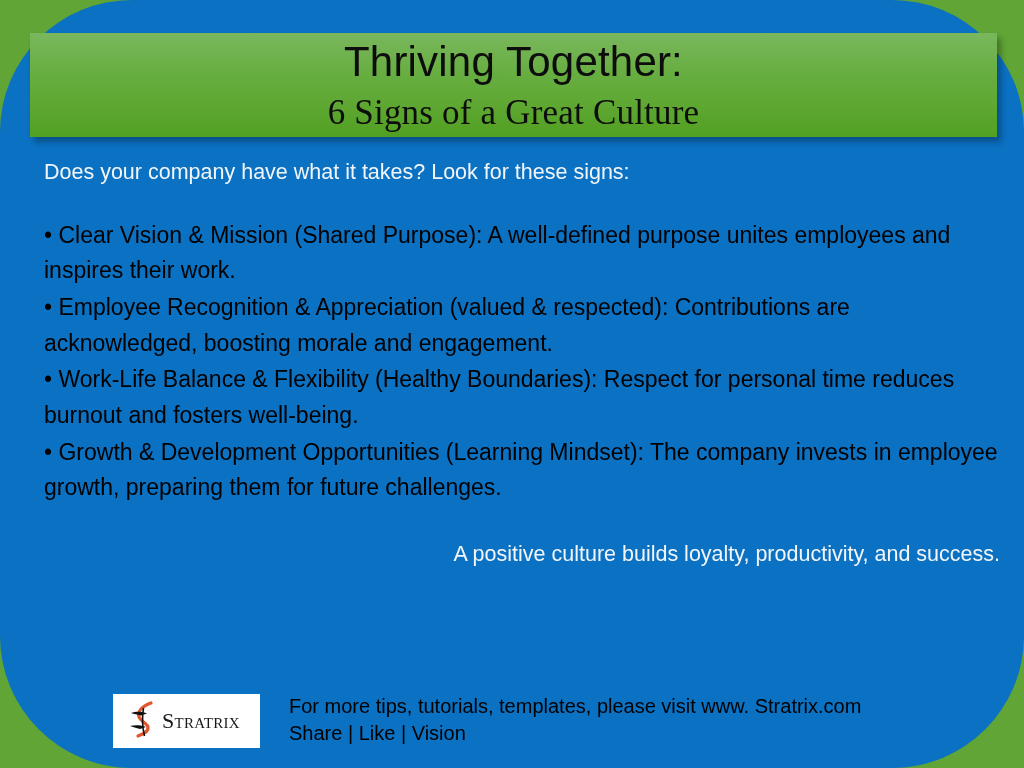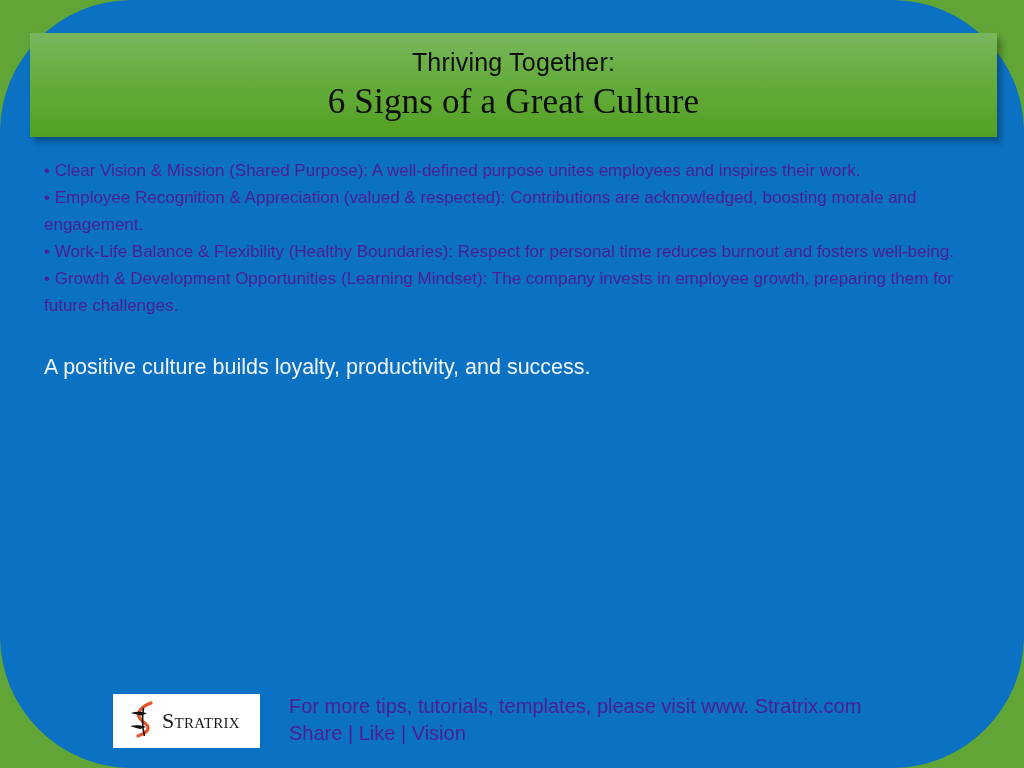--- a/index.html
+++ b/index.html
@@ -43,21 +43,21 @@
     background: linear-gradient(to bottom, #79b75d 0%, #66ad3f 42%, #5da731 72%, #51a022 100%);
     box-shadow: 4px 5px 6px rgba(0,0,0,0.30);
     display: flex;
     flex-direction: column;
     align-items: center;
     justify-content: center;
     box-sizing: border-box;
   }
   .title-line {
     color: #0d0d0d;
-    font-size: 25px;
+    font-size: 42px;
     line-height: 1.30;
     letter-spacing: 0.2px;
     text-align: center;
     white-space: nowrap;
   }
   .title-line.second {
     font-size: 35px;
     font-family: Liberation Serif, serif;
   }
 
@@ -73,31 +73,32 @@
     font-size: 21.5px;
     line-height: 1.38;
     margin: 0 0 30px 0;
   }
   .bullet-list {
     margin: 0;
     padding: 0;
     list-style: none;
   }
   .bullet-item {
-    color: #4c1d95;
-    font-size: 17px;
+    color: #000000;
+    font-size: 23px;
     line-height: 1.55;
     margin: 0 0 1px 0;
     text-indent: 0;
   }
   .closing-line {
     color: #f2f6fa;
     font-size: 21.5px;
     line-height: 1.38;
     margin: 34px 0 0 0;
+    text-align: right;
   }
 
   
   .footer {
     position: absolute;
     left: 44px;
     bottom: 10px;
     width: 940px;
     height: 66px;
     display: flex;
@@ -130,39 +131,40 @@
     font-variant: small-caps;
     letter-spacing: 0.3px;
     line-height: 1;
     white-space: nowrap;
   }
   .footer-text {
     margin-left: 29px;
     margin-top: 1px;
   }
   .footer-line {
-    color: #4c1d95;
+    color: #000000;
     font-size: 20px;
     line-height: 1.37;
     white-space: nowrap;
   }
 </style>
 </head>
 <body>
 
 <div class="slide">
 
   <div class="blue-panel"></div>
 
   <div class="title-band">
     <div class="title-line">Thriving Together:</div>
     <div class="title-line second">6 Signs of a Great Culture</div>
   </div>
 
   <div class="body-area">
+    <p class="lead-line">Does your company have what it takes? Look for these signs:</p>
 
     <ul class="bullet-list">
       <li class="bullet-item">• Clear Vision &amp; Mission (Shared Purpose): A well-defined purpose unites employees and inspires their work.</li>
       <li class="bullet-item">• Employee Recognition &amp; Appreciation (valued &amp; respected): Contributions are acknowledged, boosting morale and engagement.</li>
       <li class="bullet-item">• Work-Life Balance &amp; Flexibility (Healthy Boundaries): Respect for personal time reduces burnout and fosters well-being.</li>
       <li class="bullet-item">• Growth &amp; Development Opportunities (Learning Mindset): The company invests in employee growth, preparing them for future challenges.</li>
     </ul>
 
     <p class="closing-line">A positive culture builds loyalty, productivity, and success.</p>
   </div>

